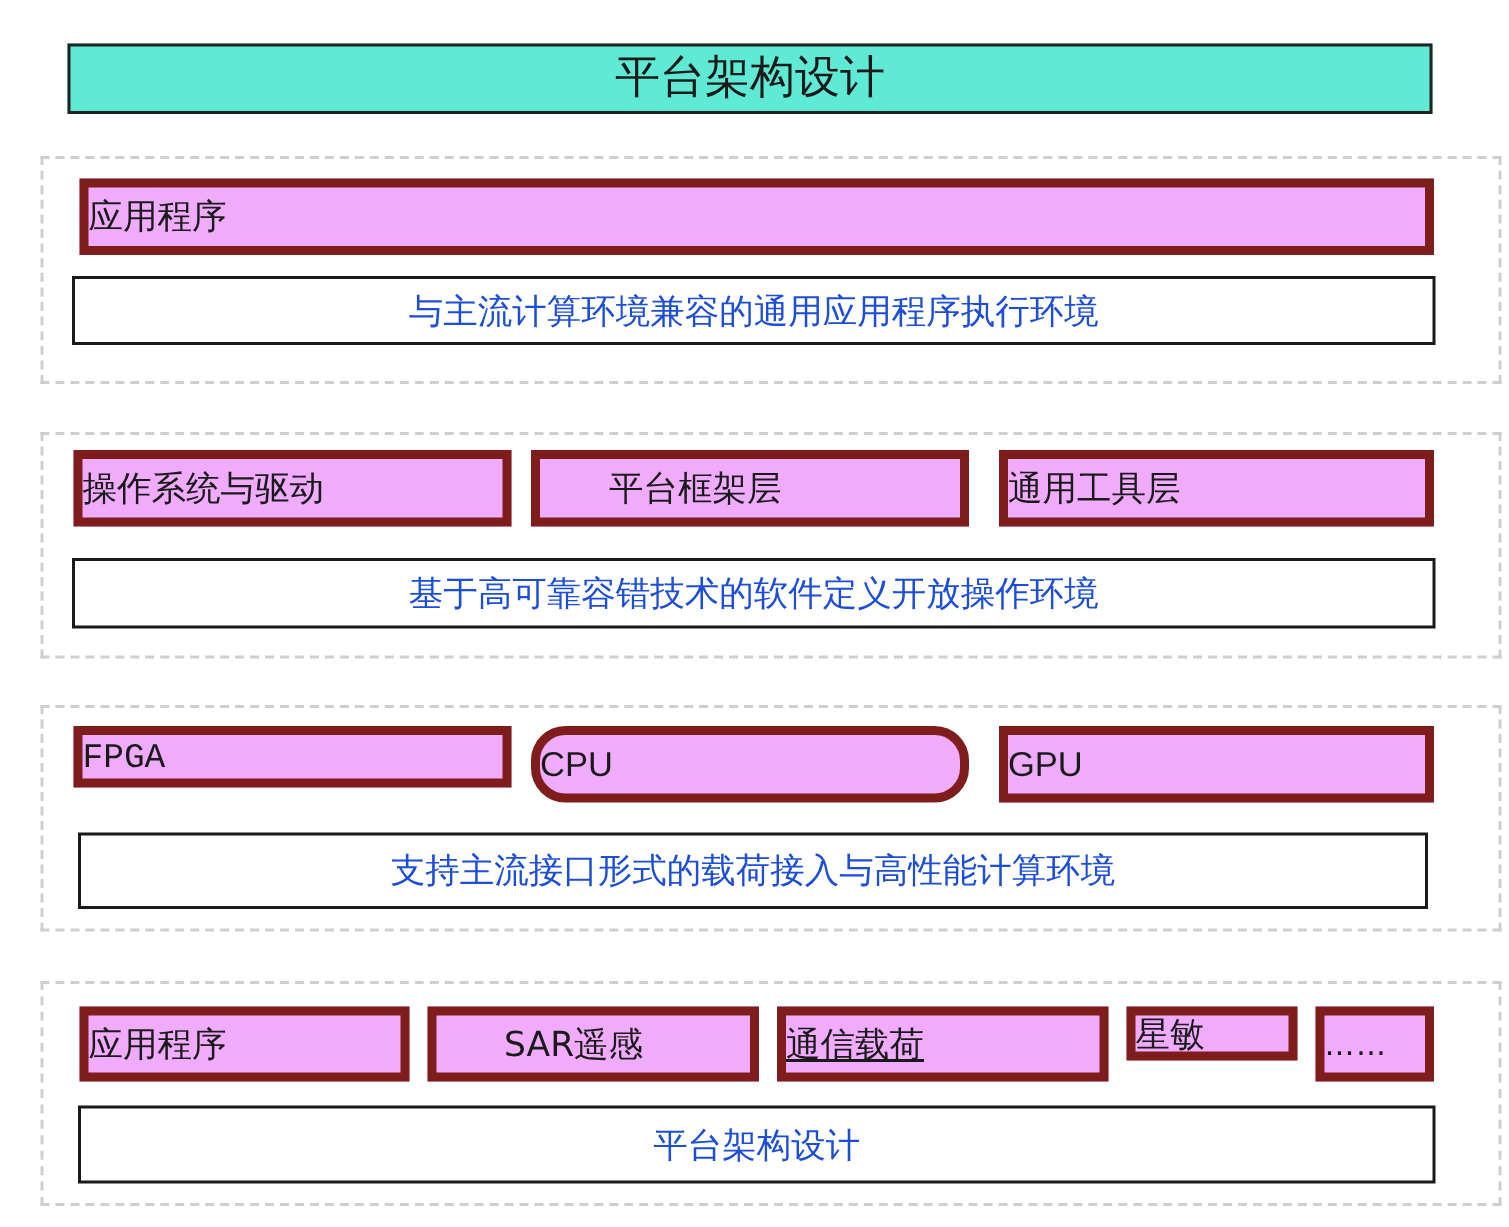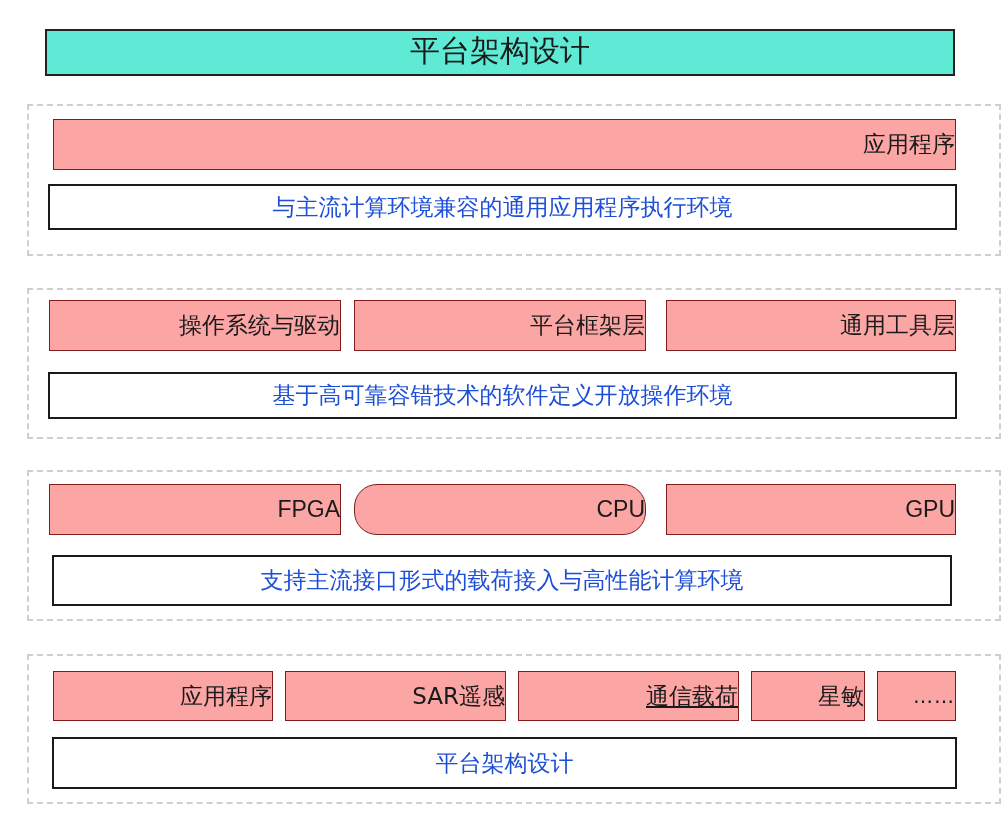--- a/index.html
+++ b/index.html
@@ -20,25 +20,25 @@
       border: 2px solid #222222;
       background: #5eead4;
       display: flex; justify-content: center;
       font-size: 30px;
     }
     .dashed {
       border: 2px dashed #cfcfcf;
       background: transparent;
     }
     .gray {
-      background: #fca5a5;
-      display: flex; align-items: center; justify-content: flex-end;
+      background: #f0abfc;
+      display: flex; align-items: center; justify-content: flex-start;
       font-size: 23px;
       color: #1a1a1a;
-      border: 1px solid #7f1d1d;
+      border: 6px solid #7f1d1d;
     }
     .white {
       background: #ffffff;
       border: 2px solid #1a1a1a;
       display: flex; align-items: center; justify-content: center;
       font-size: 23px;
       color: #1d4ed8;
     }
     .latin { font-family: "Liberation Sans", "DejaVu Sans", sans-serif; }
     .dots { letter-spacing: 1px; font-size: 20px; }
@@ -55,32 +55,32 @@
   <span>应用程序</span>
 </div>
 <div class="abs white" style="left:48px; top:184px; width:909px; height:46px;">
   <span>与主流计算环境兼容的通用应用程序执行环境</span>
 </div>
 
 <div class="abs dashed" style="left:27px; top:288px; width:974px; height:151px;"></div>
 <div class="abs gray" style="left:49px; top:300px; width:292px; height:51px;">
   <span>操作系统与驱动</span>
 </div>
-<div class="abs gray" style="left:354px; top:300px; width:292px; height:51px;">
+<div class="abs gray" style="left:354px; top:300px; width:292px; height:51px;padding-left:46px;">
   <span>平台框架层</span>
 </div>
 <div class="abs gray" style="left:666px; top:300px; width:290px; height:51px;">
   <span>通用工具层</span>
 </div>
 <div class="abs white" style="left:48px; top:372px; width:909px; height:47px;">
   <span>基于高可靠容错技术的软件定义开放操作环境</span>
 </div>
 
 <div class="abs dashed" style="left:27px; top:470px; width:974px; height:151px;"></div>
-<div class="abs gray latin" style="left:49px; top:484px; width:292px; height:51px;">
+<div class="abs gray latin" style="left:49px; top:484px; width:292px; height:41px;font-family:Liberation Mono, monospace;">
   <span>FPGA</span>
 </div>
 <div class="abs gray latin" style="left:354px; top:484px; width:292px; height:51px;border-radius:23px;">
   <span>CPU</span>
 </div>
 <div class="abs gray latin" style="left:666px; top:484px; width:290px; height:51px;">
   <span>GPU</span>
 </div>
 <div class="abs white" style="left:52px; top:555px; width:900px; height:51px;">
   <span>支持主流接口形式的载荷接入与高性能计算环境</span>
@@ -89,21 +89,21 @@
 <div class="abs dashed" style="left:27px; top:654px; width:974px; height:150px;"></div>
 <div class="abs gray" style="left:53px; top:671px; width:220px; height:50px;">
   <span>应用程序</span>
 </div>
 <div class="abs gray" style="left:285px; top:671px; width:221px; height:50px;padding-left:45px;">
   <span>SAR遥感</span>
 </div>
 <div class="abs gray" style="left:518px; top:671px; width:221px; height:50px;text-decoration:underline;">
   <span>通信载荷</span>
 </div>
-<div class="abs gray" style="left:751px; top:671px; width:114px; height:50px;padding-left:24px;">
+<div class="abs gray" style="left:751px; top:671px; width:114px; height:36px;">
   <span>星敏</span>
 </div>
 <div class="abs gray dots" style="left:877px; top:671px; width:79px; height:50px;">
   <span>……</span>
 </div>
 <div class="abs white" style="left:52px; top:737px; width:905px; height:52px;">
   <span>平台架构设计</span>
 </div>
 
 </body></html>

